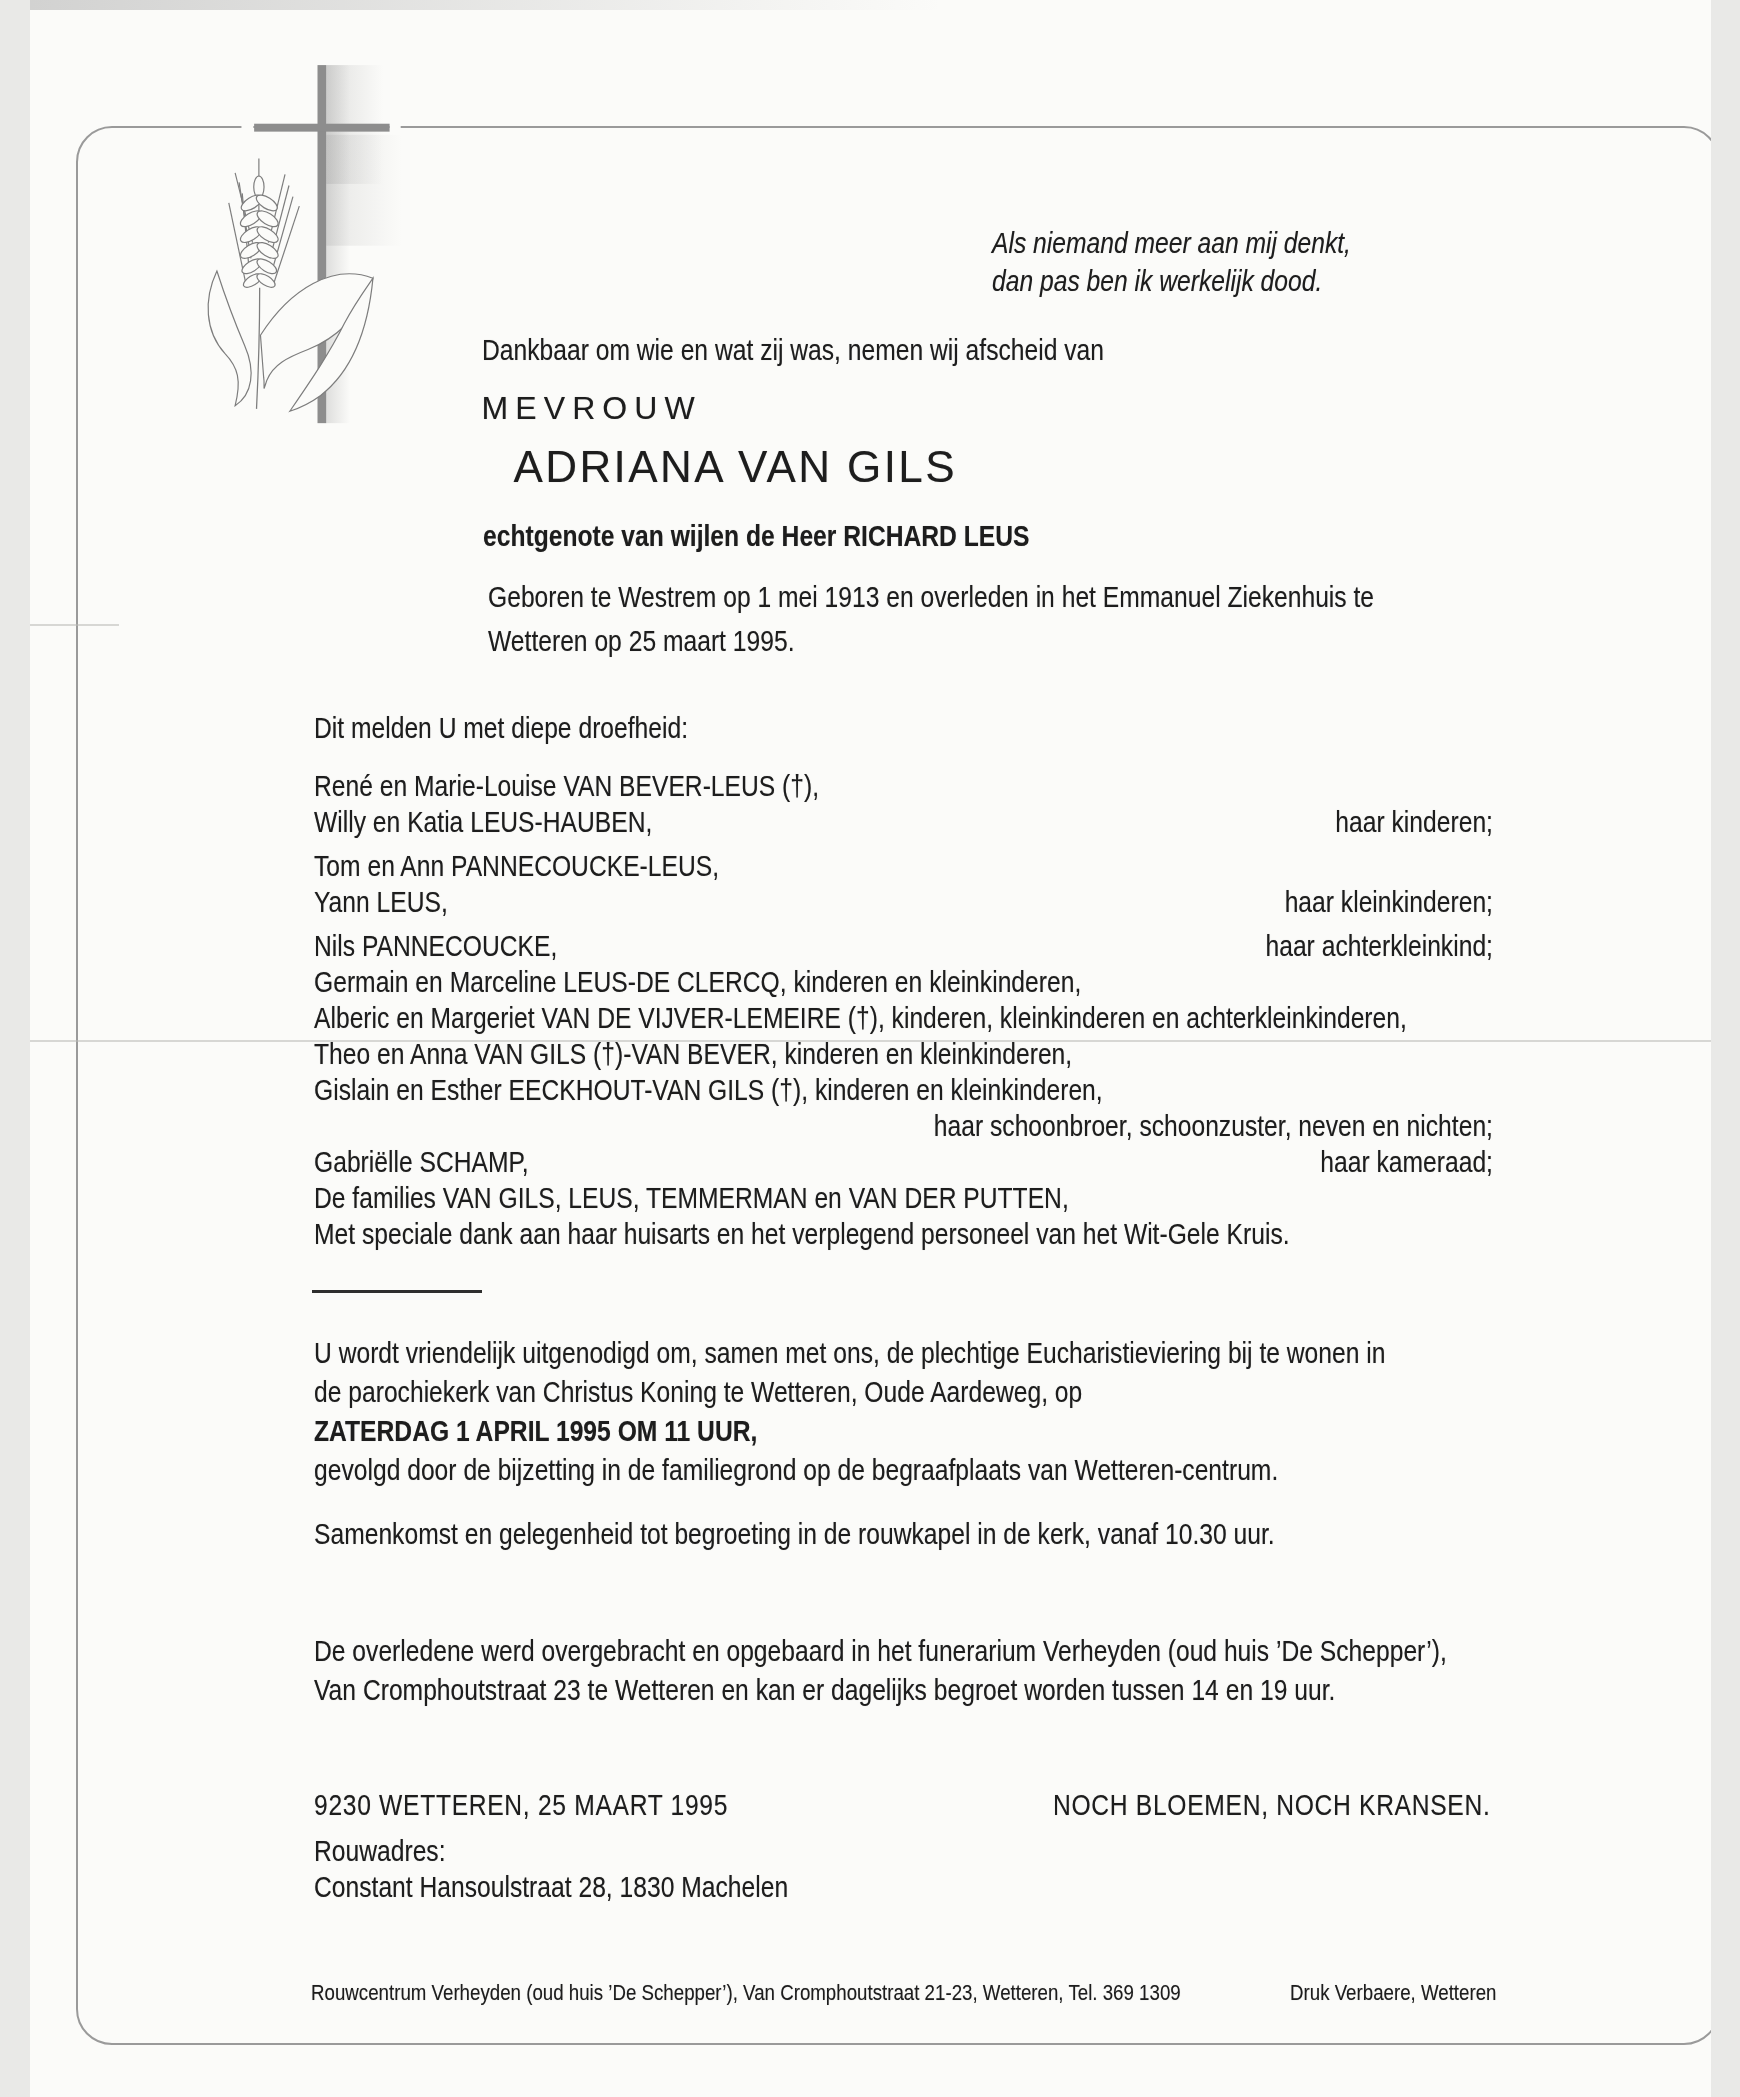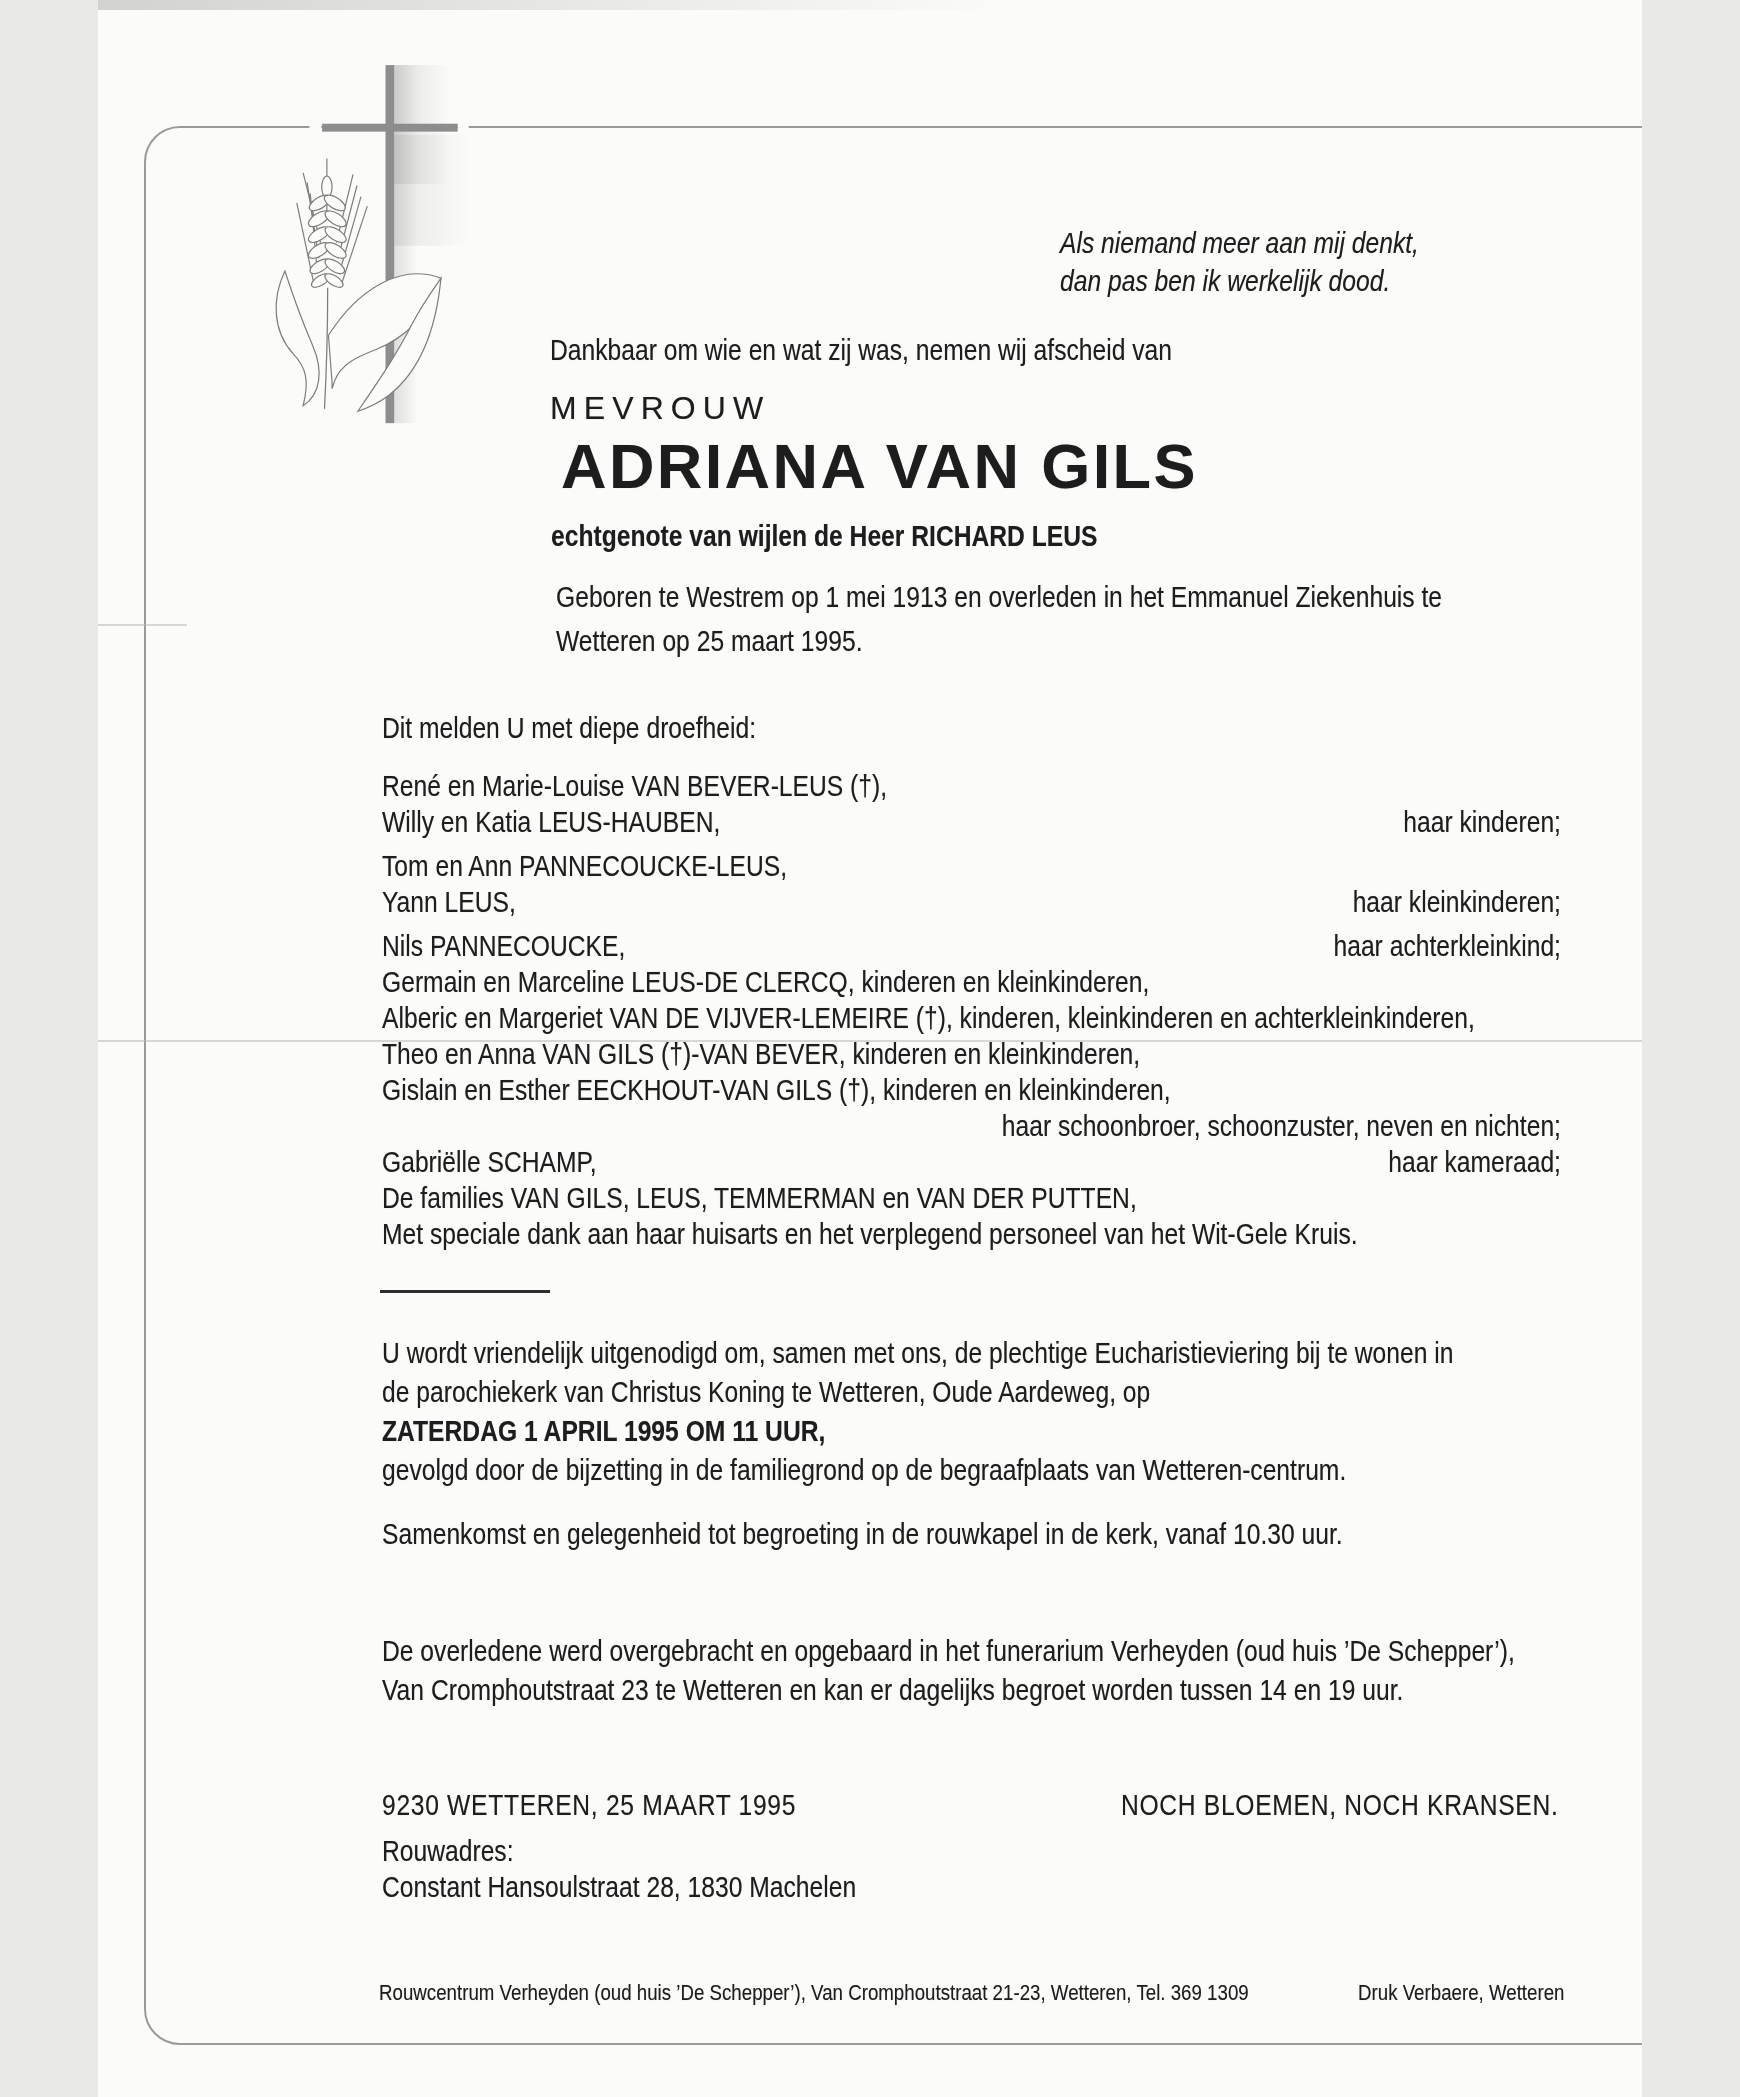--- a/index.html
+++ b/index.html
@@ -1,17 +1,17 @@
 <!DOCTYPE html>
 <html style="font-size:12.7px"><head>
 <meta charset="utf-8">
 <style>
   html,body{margin:0;padding:0;background:#e9e9e7;}
   #canvas{
-    position:relative;width:1544px;height:2097px;margin:0 auto;
+    position:relative;width:1681px;height:2097px;margin:0 auto;
     background:#fbfbf9;overflow:hidden;
     font-family:"Liberation Sans", sans-serif;
     color:#1d1d1d;
   }
   .txt{position:absolute;white-space:nowrap;font-size:29px;line-height:36px;
        text-shadow:0 0 0.8px rgba(30,30,30,.38);}
   .scan{transform:scaleX(0.85);transform-origin:0 0;}
   .b{font-weight:700;}
   .it{font-style:italic;}
 
@@ -21,21 +21,21 @@
 
   #scanshade{position:absolute;left:0;top:0;width:912px;height:9.5px;
     background:linear-gradient(to right, rgba(160,160,160,.45), rgba(160,160,160,0));z-index:4;}
   .fold{position:absolute;height:1.6px;background:#b9b9b6;opacity:.55;z-index:4;}
   #fold-main{left:0;top:1040px;width:1741px;}
   #fold-stub{left:0;top:624px;width:89px;}
 
   #quote{left:962px;top:224px;line-height:38px;}
   #opening{left:452px;top:332px;}
   #honorific{left:452px;top:392px;font-size:32px;line-height:32px;letter-spacing:7.1px;}
-  #name{left:463px;top:430px;font-size:63px;line-height:73px;letter-spacing:2.4px;font-weight:bold;}
+  #name{left:484px;top:430px;font-size:44px;line-height:73px;letter-spacing:2.4px;}
   #spouse{left:453px;top:518px;font-weight:700;}
   #born{left:458px;top:575px;line-height:44px;}
   #announce{left:284px;top:710px;}
   #family{left:284px;top:768px;width:1387px;}
   .frow{display:flex;justify-content:space-between;line-height:36px;}
   .frow.mt{margin-top:8px;}
   .frow .fl{white-space:nowrap;}
   .frow .fr{white-space:nowrap;}
   #divider{position:absolute;left:282px;top:1290px;width:170px;height:3.2px;background:#2e2e2e;z-index:3;}
   #invite{left:284px;top:1334px;line-height:39px;}

